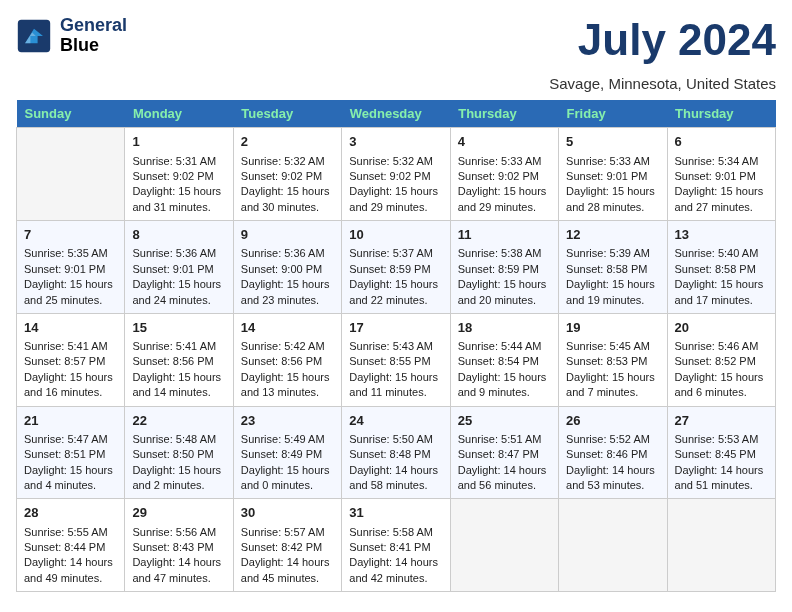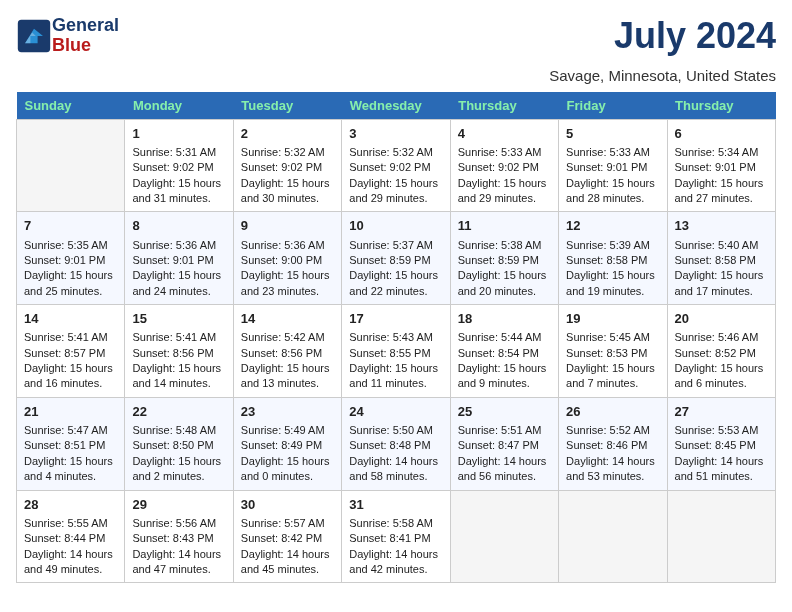--- a/index.html
+++ b/index.html
@@ -12,36 +12,36 @@
     }
     .header {
       display: flex;
       justify-content: space-between;
       align-items: flex-start;
       margin-bottom: 8px;
     }
     .logo {
       display: flex;
       align-items: center;
-      gap: 0;
+      gap: 8px;
     }
     .logo-text {
       font-size: 18px;
       font-weight: bold;
       color: #1a3a6b;
       line-height: 1.1;
     }
-    .logo-text .blue { color: #b91c1c; }
+    .logo-text .blue { color: #000000; }
     .logo-icon {
       width: 36px;
       height: 36px;
     }
     .title-block { text-align: right; }
     .month-title {
-      font-size: 36px;
+      font-size: 44px;
       font-weight: bold;
       color: #1a3a6b;
       line-height: 1.1;
     }
     .location {
       font-size: 15px;
       color: #333;
       margin-top: 11px;
     }
     table {

